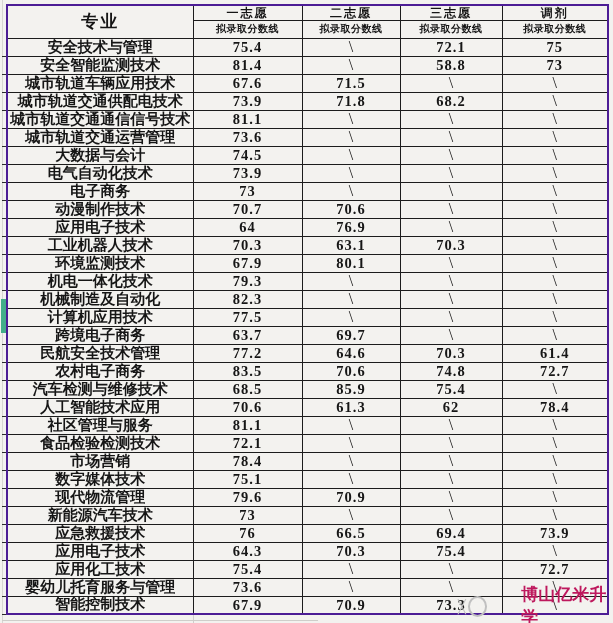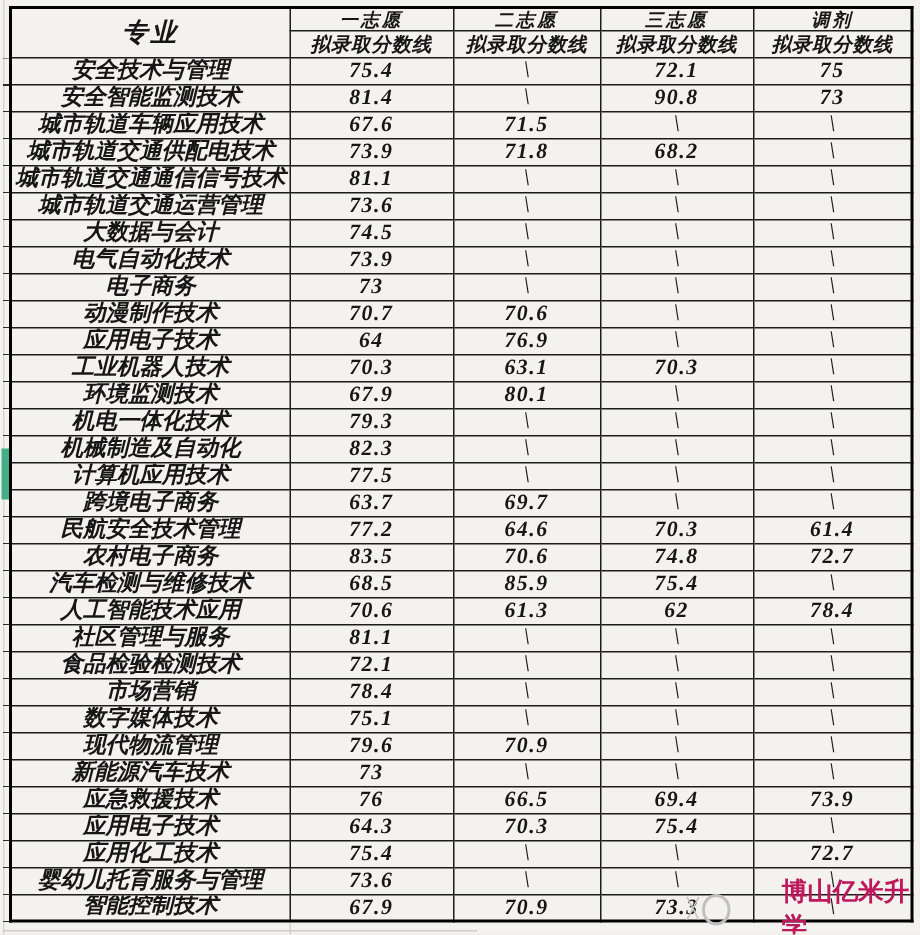--- a/index.html
+++ b/index.html
@@ -37,27 +37,27 @@
     color:#161616;
   }
   table.score-table th,
   table.score-table td{
     border:1.5px solid #1c1c1c;
     padding:0;margin:0;
     text-align:center;vertical-align:middle;
     line-height:1;
     overflow:hidden;white-space:nowrap;
   }
-  table.score-table{border:2px solid #000000;font-style:italic;}
+  table.score-table{border:2px solid #4c1d95;}
   tr.hdr-top{height:15px;}
   tr.hdr-sub{height:18px;}
   tbody tr{height:18px;margin-left:40px;}
   th.major-h{font-size:17px;font-weight:700;letter-spacing:2px;}
   th.top-h{font-size:12px;font-weight:700;letter-spacing:2px;}
-  th.sub-h{font-size:13px;font-weight:700;letter-spacing:0.5px;}
+  th.sub-h{font-size:10px;font-weight:700;letter-spacing:0.5px;}
   td.major{font-size:15px;font-weight:700;letter-spacing:0;}
   td.score{font-size:14.5px;font-weight:600;letter-spacing:1px;}
   td.slash{font-size:16px;font-weight:400;letter-spacing:0;}
   
   .watermark{
     position:absolute;left:458px;top:583px;
     display:flex;align-items:center;
     color:#b2b2b2;z-index:5;pointer-events:none;
   }
   .wm-cross{
@@ -121,21 +121,21 @@
           <td class="major">安全技术与管理</td>
           <td class="score">75.4</td>
           <td class="slash">\</td>
           <td class="score">72.1</td>
           <td class="score">75</td>
         </tr>
         <tr>
           <td class="major">安全智能监测技术</td>
           <td class="score">81.4</td>
           <td class="slash">\</td>
-          <td class="score">90.8</td>
+          <td class="score">58.8</td>
           <td class="score">73</td>
         </tr>
         <tr>
           <td class="major">城市轨道车辆应用技术</td>
           <td class="score">67.6</td>
           <td class="score">71.5</td>
           <td class="slash">\</td>
           <td class="slash">\</td>
         </tr>
         <tr>

